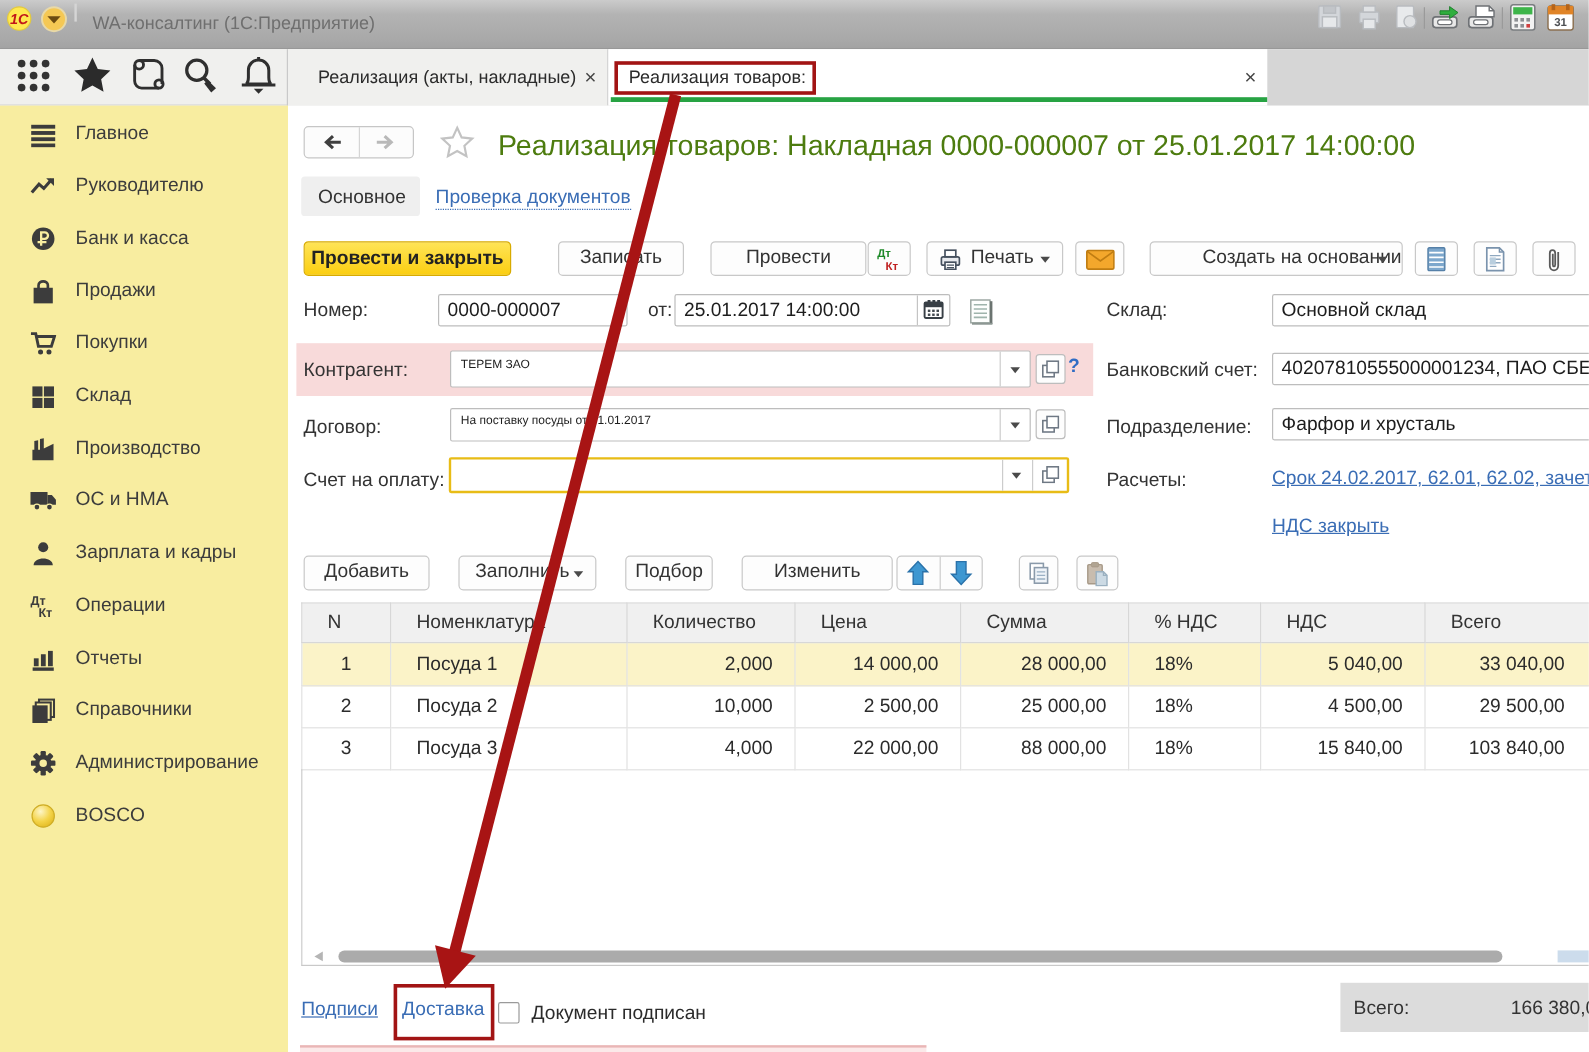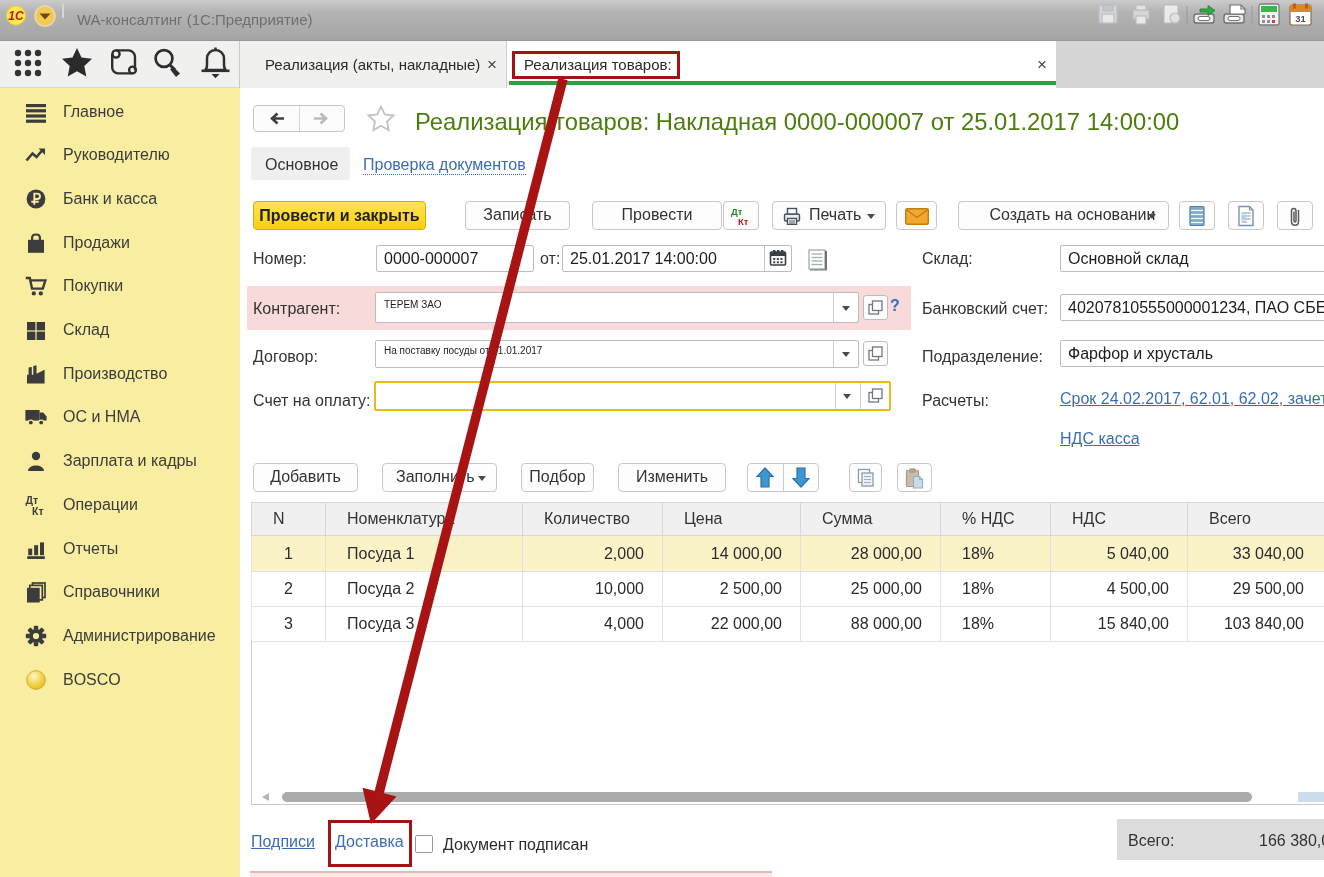--- a/index.html
+++ b/index.html
@@ -301,21 +301,21 @@
       <rect x="5.5" y="1.5" width="9" height="5.5" fill="#fff" stroke="#45505e" stroke-width="1.4"></rect>
       <rect x="5.5" y="11.5" width="9" height="6" fill="#fff" stroke="#45505e" stroke-width="1.4"></rect>
       <line x1="7" y1="14" x2="13" y2="14" stroke="#45505e" stroke-width="1"></line>
       <line x1="7" y1="16" x2="13" y2="16" stroke="#45505e" stroke-width="1"></line>
     </svg>
   <span style="margin-left:36px">Печать</span><span class="caret" style="position:absolute;right:10px;top:12px"></span></div>
 <div class="ab btn" style="left:896px;top:201px;width:41px"><svg width="24" height="17" viewBox="0 0 24 17" style="margin-top:6px">
       <rect x="0.7" y="0.7" width="22.6" height="15.6" rx="1.5" fill="#f3a72c" stroke="#c07d12" stroke-width="1.4"></rect>
       <path d="M1 1.5 L12 9.5 L23 1.5" fill="none" stroke="#c07d12" stroke-width="1.4"></path>
     </svg></div>
-<div class="ab btn" style="left:958px;top:201px;width:211px;text-align:center"><span style="margin-left:18px">Создать на основании</span><span class="caret" style="position:absolute;right:12px;top:12px"></span></div>
+<div class="ab btn" style="left:958px;top:201px;width:211px;text-align:right"><span style="margin-left:18px">Создать на основании</span><span class="caret" style="position:absolute;right:12px;top:12px"></span></div>
 <div class="ab btn" style="left:1179px;top:201px;width:36px"><svg width="18" height="22" viewBox="0 0 18 22" style="margin-top:3px">
       <rect x="2" y="1.5" width="14" height="19" rx="1" fill="#7da7cc" stroke="#5580a8" stroke-width="1.2"></rect>
       <g stroke="#ffffff" stroke-width="1.3">
         <line x1="3" y1="5.5" x2="15" y2="5.5"></line>
         <line x1="3" y1="9.5" x2="15" y2="9.5"></line>
         <line x1="3" y1="13.5" x2="15" y2="13.5"></line>
         <line x1="3" y1="17.5" x2="15" y2="17.5"></line>
       </g>
     </svg></div>
 <div class="ab btn" style="left:1228px;top:201px;width:36px"><svg width="20" height="22" viewBox="0 0 20 22" style="margin-top:3px">
@@ -327,21 +327,21 @@
         <line x1="5.5" y1="14" x2="14.5" y2="14"></line>
         <line x1="5.5" y1="17" x2="11" y2="17"></line>
       </g>
       <rect x="5.5" y="9.5" width="5" height="6" fill="#b9cede"></rect>
     </svg></div>
 <div class="ab btn" style="left:1277px;top:201px;width:36px"><svg width="12" height="23" viewBox="0 0 12 23" style="margin-top:3px">
       <path d="M9.5 5 L9.5 16.5 C9.5 21.5 2.5 21.5 2.5 16.5 L2.5 6 C2.5 2.5 7 2.5 7 6 L7 15.5 C7 17.5 5 17.5 5 15.5 L5 6.5" fill="none" stroke="#5a5a5a" stroke-width="1.5"></path>
     </svg></div>
 
 <div class="ab lbl" style="left:253px;top:250px">Номер:</div>
-<div class="ab inp" style="left:376px;top:245px;width:158px">0000-000007</div>
+<div class="ab inp" style="left:365px;top:245px;width:158px">0000-000007</div>
 <div class="ab lbl" style="left:540px;top:250px">от:</div>
 <div class="ab inp" style="left:562px;top:245px;width:230px">25.01.2017 14:00:00
   <span style="position:absolute;right:26px;top:0;width:1px;height:25px;background:#c4c4c4"></span>
   <svg width="18" height="18" viewBox="0 0 18 18" style="position:absolute;right:4px;top:3px">
       <rect x="1.5" y="3" width="15" height="13" rx="1" fill="#fff" stroke="#383f46" stroke-width="1.6"></rect>
       <rect x="1.5" y="3" width="15" height="4" fill="#383f46"></rect>
       <rect x="4" y="1" width="2.4" height="3.4" fill="#383f46"></rect>
       <rect x="8" y="1" width="2.4" height="3.4" fill="#383f46"></rect>
       <rect x="12" y="1" width="2.4" height="3.4" fill="#383f46"></rect>
       <g fill="#42494f">
@@ -400,26 +400,26 @@
 <div class="ab" style="left:374px;top:381px;width:517px;height:30px;background:#fff;border:2px solid #e8bc16;border-radius:2px">
   <span style="position:absolute;right:28px;top:0;width:26px;height:26px;border-left:1px solid #cccccc;border-right:1px solid #cccccc"></span>
   <span class="caret" style="position:absolute;right:38px;top:11px"></span>
   <svg width="15" height="15" viewBox="0 0 15 15" style="position:absolute;right:6px;top:5px">
       <rect x="1" y="4.5" width="9.5" height="9.5" fill="#fff" stroke="#6e7884" stroke-width="1.3"></rect>
       <rect x="4.5" y="1" width="9.5" height="9.5" fill="#fff" stroke="#6e7884" stroke-width="1.3"></rect>
     </svg>
   </div>
 <div class="ab lbl" style="left:922px;top:392px">Расчеты:</div>
 <div class="ab link" style="left:1060px;top:390px;text-decoration:underline">Срок 24.02.2017, 62.01, 62.02, зачет ав</div>
-<div class="ab link" style="left:1060px;top:430px;text-decoration:underline">НДС касса</div>
+<div class="ab link" style="left:1060px;top:430px;text-decoration:underline">НДС закрыть</div>
 
 <div class="ab btn" style="left:253px;top:463px;width:105px">Добавить</div>
 <div class="ab btn" style="left:382px;top:463px;width:115px;text-align:left"><span style="margin-left:13px">Заполнить</span><span class="caret" style="position:absolute;right:10px;top:12px"></span></div>
 <div class="ab btn" style="left:521px;top:463px;width:73px">Подбор</div>
-<div class="ab btn" style="left:618px;top:463px;width:108px">Изменить</div>
+<div class="ab btn" style="left:618px;top:463px;width:126px">Изменить</div>
 <div class="ab btn" style="left:747px;top:463px;width:72px"></div>
 <div class="ab" style="left:783px;top:464px;width:1px;height:27px;background:#cccccc"></div>
 <svg class="ab" xmlns="http://www.w3.org/2000/svg" style="left:747px;top:463px" width="72" height="29" viewBox="0 0 72 29">
   <path d="M18 5 L26 13.5 L22 13.5 L22 24 L14 24 L14 13.5 L10 13.5 Z" fill="#3e97d1" stroke="#2a72aa" stroke-width="1.2"></path>
   <path d="M54 24 L46 15.5 L50 15.5 L50 5 L58 5 L58 15.5 L62 15.5 Z" fill="#3e97d1" stroke="#2a72aa" stroke-width="1.2"></path>
 </svg>
 <div class="ab btn" style="left:849px;top:463px;width:33px"><svg width="18" height="20" viewBox="0 0 18 20" style="margin-top:4px">
       <rect x="1.5" y="1.5" width="11" height="13" fill="#fff" stroke="#8a9aaa" stroke-width="1.3"></rect>
       <rect x="5" y="5" width="11" height="13" fill="#eef3f8" stroke="#8a9aaa" stroke-width="1.3"></rect>
       <g stroke="#9ab0c4" stroke-width="1.1">

